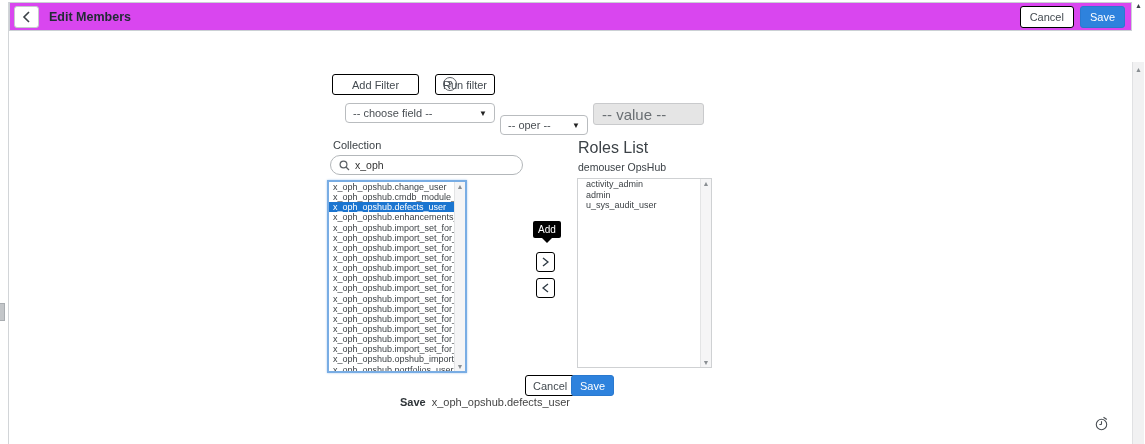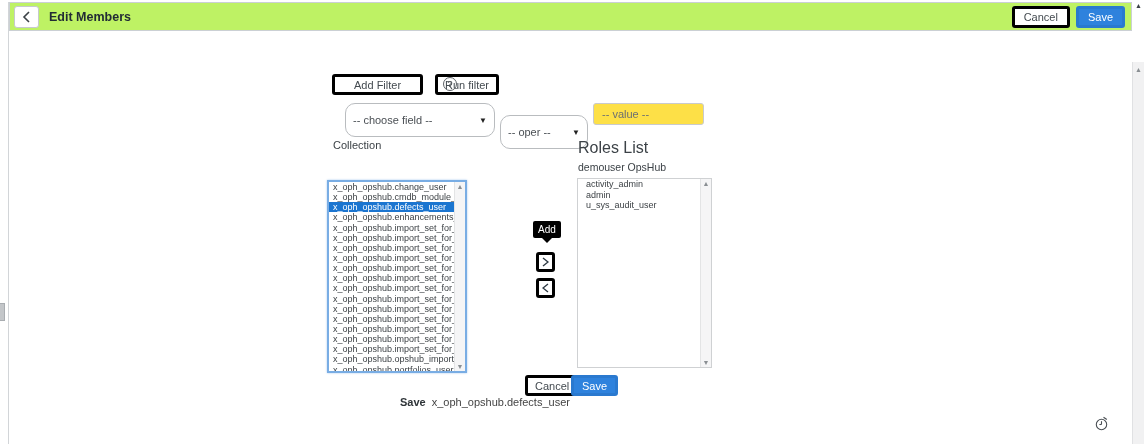--- a/index.html
+++ b/index.html
@@ -5,39 +5,39 @@
   * { margin:0; padding:0; box-sizing:border-box; }
   html,body { background:#fff; }
   body { font-family:"Liberation Sans", sans-serif; color:#333; }
   .page { position:relative; width:1145px; height:444px; background:#fff; overflow:hidden; }
 
   
   .left-border { position:absolute; left:8px; top:2px; bottom:0; width:1px; background:#d2d5d8; }
   .splitter-handle { position:absolute; left:0; top:303px; width:5px; height:18px; background:#c3c6c9; border:1px solid #a9adb1; border-left:none; }
 
   
-  .header { position:absolute; left:9px; right:13px; top:2px; height:29px; background:#bef264; border:1px solid #cbd0d4; display:flex; align-items:center; }
+  .header { position:absolute; left:9px; right:13px; top:2px; height:29px; background:#d946ef; border:1px solid #cbd0d4; display:flex; align-items:center; }
   .back-btn { width:25px; height:22px; margin-left:4px; background:#fff; border:1px solid #c6cacd; border-radius:3px; display:flex; align-items:center; justify-content:center; cursor:pointer; }
   .title { margin-left:10px; font-size:12.5px; font-weight:bold; color:#222c35; }
   .header-right { margin-left:auto; display:flex; gap:6px; margin-right:6px; }
 
-  .btn { display:inline-flex; align-items:center; justify-content:center; background:#fff; border:3px solid #000000; border-radius:3px; font-size:11px; color:#434a50; cursor:pointer; white-space:nowrap; }
+  .btn { display:inline-flex; align-items:center; justify-content:center; background:#fff; border:1px solid #000000; border-radius:3px; font-size:11px; color:#434a50; cursor:pointer; white-space:nowrap; }
   .btn-primary { background:#2e82dd; border-color:#2a79cf; color:#fff; }
   .hdr-btn { height:22px; padding:0 9px; }
 
   
   .add-filter { position:absolute; left:332px; top:74px; height:21px; padding:0 19px; }
   .run-filter { position:absolute; left:387px; top:74px; height:21px; padding:0 7px;margin-left:48px; }
   .help-icon { position:absolute; left:443px; top:77px; width:14px; height:14px; border:1.4px solid #5b6065; border-radius:50%; display:flex; align-items:center; justify-content:center; font-size:9px; font-weight:bold; color:#5b6065; }
 
-  .dropdown { position:absolute; height:34px; background:#fff; border:1px solid #b9bcbf; border-radius:10px; display:flex; align-items:center; font-size:11px; color:#4a4f54; padding:0 7px; cursor:pointer; }
+  .dropdown { position:absolute; height:20px; background:#fff; border:1px solid #b9bcbf; border-radius:4px; display:flex; align-items:center; font-size:11px; color:#4a4f54; padding:0 7px; cursor:pointer; }
   .dd-field { left:345px; top:103px; width:150px; }
   .dd-oper  { left:500px; top:115px; width:88px;  }
   .dd-caret { margin-left:auto; font-size:8px; color:#222; }
-  .value-input { position:absolute; left:593px; top:103px; width:111px; height:22px; background:#fde047; border:1px solid #c9cacc; border-radius:3px; font-size:11px; color:#6a6f73; display:flex; align-items:center; padding:0 8px; }
+  .value-input { position:absolute; left:593px; top:103px; width:111px; height:22px; background:#e5e5e5; border:1px solid #c9cacc; border-radius:3px; font-size:15px; color:#6a6f73; display:flex; align-items:center; padding:0 8px; }
 
   
   .collection-label { position:absolute; left:333px; top:139px; font-size:11px; color:#3c4247; }
   .search-pill { position:absolute; left:330px; top:155px; width:193px; height:20px; border:1px solid #b3b7ba; border-radius:10px; background:#fff; display:flex; align-items:center; padding:0 8px; gap:5px; }
   .search-pill input { border:none; outline:none; font-size:10.5px; color:#333; width:100%; font-family:"Liberation Sans", sans-serif; background:transparent; }
 
   .listbox { position:absolute; background:#fff; overflow:hidden; }
   .lb-collection { left:327px; top:180px; width:140px; height:193px; border:2px solid #79ade4; box-shadow:0 0 2px #a9c9ee; }
   .lb-roles { left:577px; top:178px; width:135px; height:190px; border:1px solid #cfd1d3; }
   .opt { height:10.15px; line-height:10.3px; font-size:9px; color:#3d4246; padding-left:4px; white-space:nowrap; overflow:hidden; cursor:default; }
@@ -105,20 +105,29 @@
     <span>-- choose field --</span>
     <span class="dd-caret">▼</span>
   </div>
   <div class="dropdown dd-oper">
     <span>-- oper --</span>
     <span class="dd-caret">▼</span>
   </div>
   <div class="value-input">-- value --</div>
 
   <div class="collection-label">Collection</div>
+  <div class="search-pill">
+    <span>
+      <svg width="11" height="11" viewBox="0 0 11 11">
+          <circle cx="4.5" cy="4.5" r="3.4" fill="none" stroke="#5b6065" stroke-width="1.2"></circle>
+          <line x1="7" y1="7" x2="10" y2="10" stroke="#5b6065" stroke-width="1.2"></line>
+        </svg>
+    </span>
+    <input value="x_oph" style="">
+  </div>
 
   <div class="listbox lb-collection" style="padding-right:11px;">
 
     <div class="lb-scroll">
       <div class="sb-up">▲</div>
       <div class="sb-down">▼</div>
     </div>
   <div class="opt">x_oph_opshub.change_user</div>
       <div class="opt">x_oph_opshub.cmdb_module_us</div>
       <div class="opt selected">x_oph_opshub.defects_user</div>

